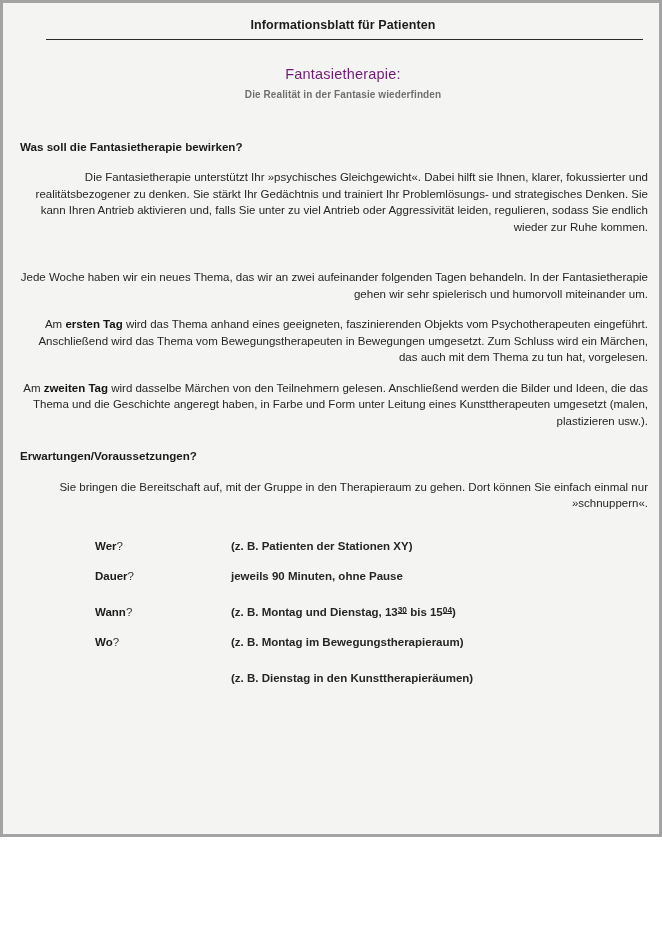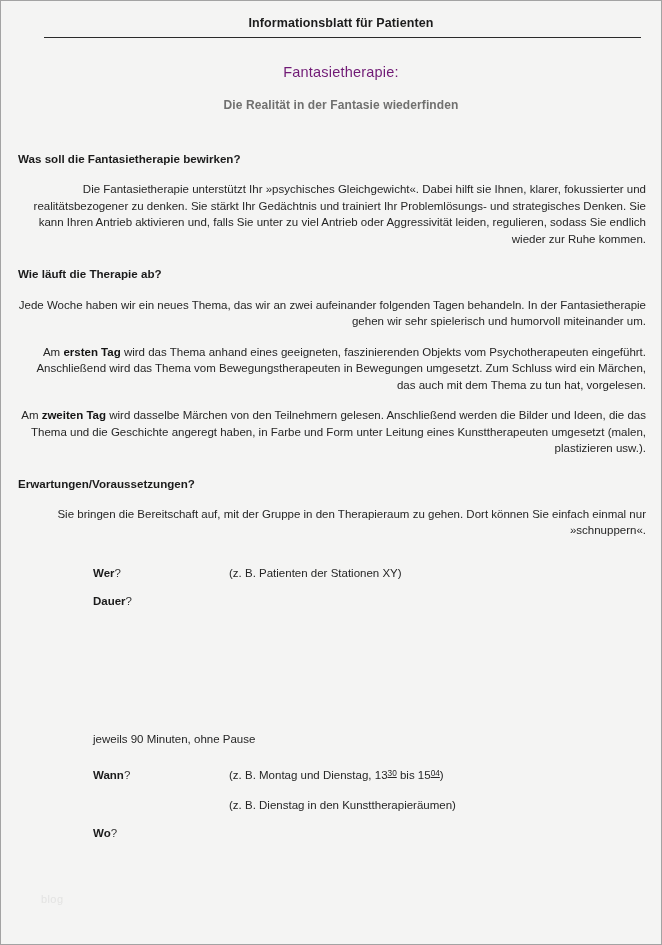--- a/index.html
+++ b/index.html
@@ -7,24 +7,24 @@
     margin: 0;
     padding: 0;
     background: #ffffff;
   }
   body {
     font-family: "Liberation Sans", sans-serif;
   }
   .page {
     position: relative;
     width: 662px;
-    height: 945px;
+    height: 837px;
     box-sizing: border-box;
     background: #f4f4f3;
-    border: 1px solid #a3a3a3;
+    border: 3px solid #a3a3a3;
     overflow: hidden;
   }
   .inner {
     position: absolute;
     left: 17px;
     top: 0;
     width: 628px;
     height: 945px;
   }
 
@@ -53,22 +53,22 @@
     padding-left: 18px;
   }
   .doc-title {
     margin-top: 26px;
     font-size: 14.5px;
     color: #701a75;
     font-weight: normal;
     letter-spacing: 0.2px;
   }
   .doc-subtitle {
-    margin-top: 18px;
-    font-size: 12px;
+    margin-top: 7px;
+    font-size: 10px;
     color: #70706f;
     font-weight: bold;
     letter-spacing: 0.1px;
   }
 
   
   .body-block {
     margin-top: 39px;
     width: 628px;
   }
@@ -97,36 +97,37 @@
   
   .qa-block {
     margin-top: 26px;
     margin-left: 75px;
   }
   .qa-row {
     display: flex;
     align-items: baseline;
     margin-bottom: 14px;
   }
-  .qa-row.tall { margin-bottom: 20px; flex-direction: column; }
+  .qa-row.tall { margin-bottom: 20px; }
   .qa-label {
     width: 136px;
     flex: 0 0 136px;
     font-size: 11.5px;
     font-weight: bold;
     color: #1b1b1b;
   }
   .qa-label .q {
     font-weight: normal;
     color: #333333;
   }
   .qa-value {
     font-size: 11.5px;
     color: #262626;
     line-height: 1.4;
+    font-weight: bold;
   }
   .qa-value sup {
     font-size: 0.72em;
     vertical-align: 0.42em;
     text-decoration: underline;
     text-underline-offset: 1px;
   }
 
   
   .watermark {
@@ -156,21 +157,20 @@
     </div>
 
     <div class="body-block">
 
       <div class="section-heading">Was soll die Fantasietherapie bewirken?</div>
       <div class="gap-h"></div>
       <div class="para">Die Fantasietherapie unterstützt Ihr »psychisches Gleichgewicht«. Dabei hilft sie Ihnen, klarer, fokussierter und realitätsbezogener zu denken. Sie stärkt Ihr Gedächtnis und trainiert Ihr Problemlösungs- und strategisches Denken. Sie kann Ihren Antrieb aktivieren und, falls Sie unter zu viel Antrieb oder Aggressivität leiden, regulieren, sodass Sie endlich wieder zur Ruhe kommen.</div>
 
       <div class="gap-s"></div>
 
-      <div class="section-heading">Wie läuft die Therapie ab?</div>
       <div class="gap-h"></div>
       <div class="para">Jede Woche haben wir ein neues Thema, das wir an zwei aufeinander folgenden Tagen behandeln. In der Fantasietherapie gehen wir sehr spielerisch und humorvoll miteinander um.</div>
 
       <div class="gap-p"></div>
 
       <div class="para"><span>Am </span><b>ersten Tag</b><span> wird das Thema anhand eines geeigneten, faszinierenden Objekts vom Psychotherapeuten eingeführt. Anschließend wird das Thema vom Bewegungstherapeuten in Bewegungen umgesetzt. Zum Schluss wird ein Märchen, das auch mit dem Thema zu tun hat, vorgelesen.</span></div>
 
       <div class="gap-p"></div>
 
       <div class="para"><span>Am  </span><b>zweiten Tag</b><span> wird dasselbe Märchen von den Teilnehmern gelesen. Anschließend werden die Bilder und Ideen, die das Thema und die Geschichte angeregt haben, in Farbe und Form unter Leitung eines Kunsttherapeuten umgesetzt (malen, plastizieren usw.).</span></div>
@@ -192,27 +192,27 @@
       <div class="qa-row tall">
         <div class="qa-label"><span>Dauer</span><span class="q">?</span></div>
         <div class="qa-value">jeweils 90 Minuten, ohne Pause</div>
       </div>
 
       <div class="qa-row">
         <div class="qa-label"><span>Wann</span><span class="q">?</span></div>
         <div class="qa-value"><span>(z. B. Montag und Dienstag, 13</span><sup>30</sup><span> bis 15</span><sup>04</sup><span>)</span></div>
       </div>
 
+      <div class="qa-row tall">
+        <div class="qa-label"><span>Wo</span><span class="q">?</span></div>
+        <div class="qa-value">(z. B. Montag im Bewegungstherapieraum)</div>
+      </div>
+
       <div class="qa-row">
         <div class="qa-label"></div>
         <div class="qa-value">(z. B. Dienstag in den Kunsttherapieräumen)</div>
       </div>
 
-      <div class="qa-row tall">
-        <div class="qa-label"><span>Wo</span><span class="q">?</span></div>
-        <div class="qa-value">(z. B. Montag im Bewegungstherapieraum)</div>
-      </div>
-
     </div>
   </div>
 
   <div class="watermark">blog</div>
 </div>
 
 </body></html>

